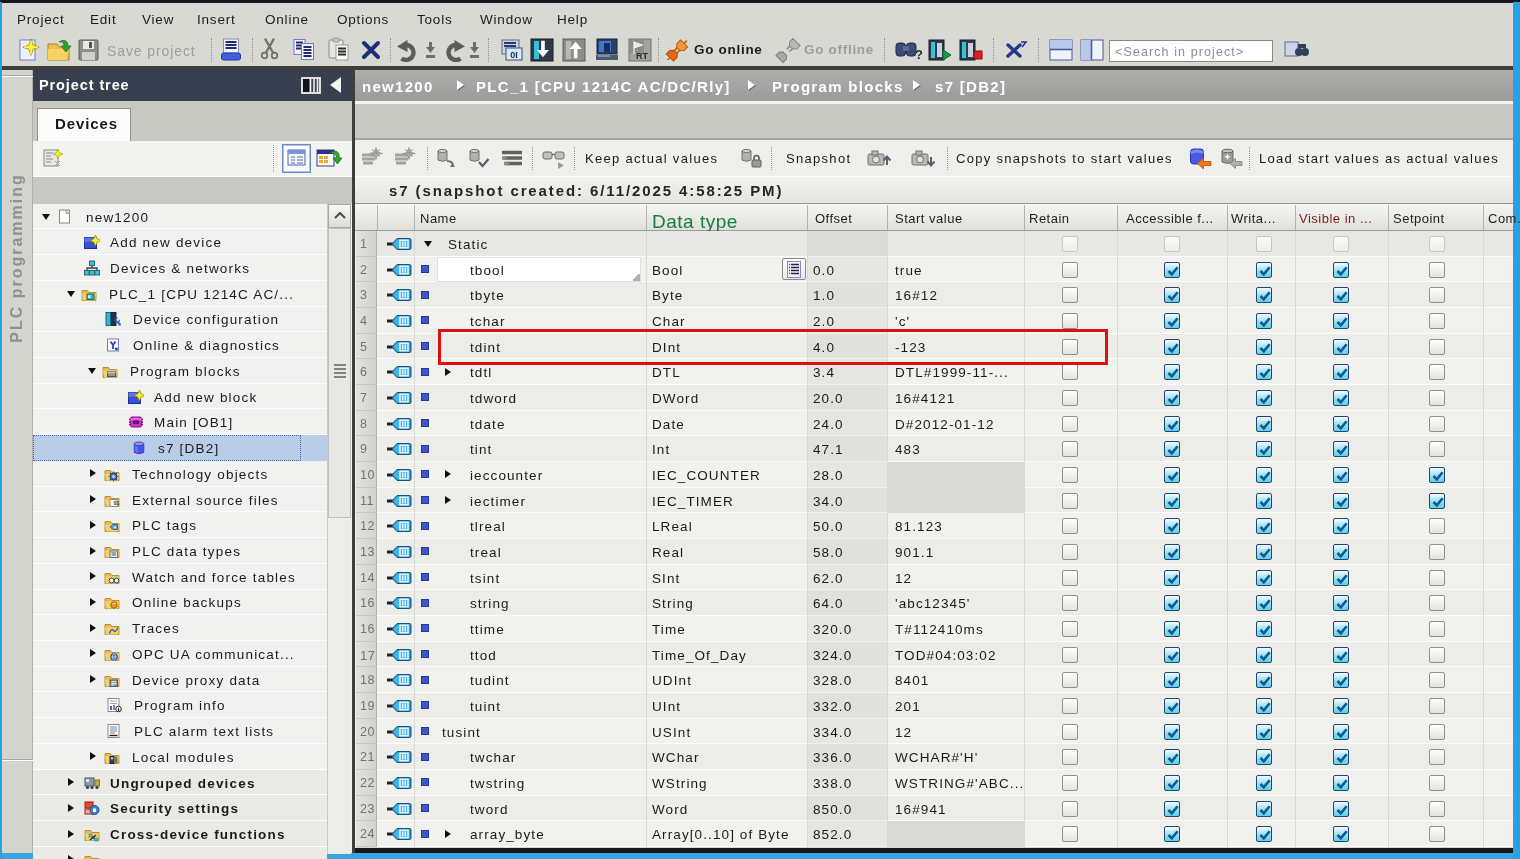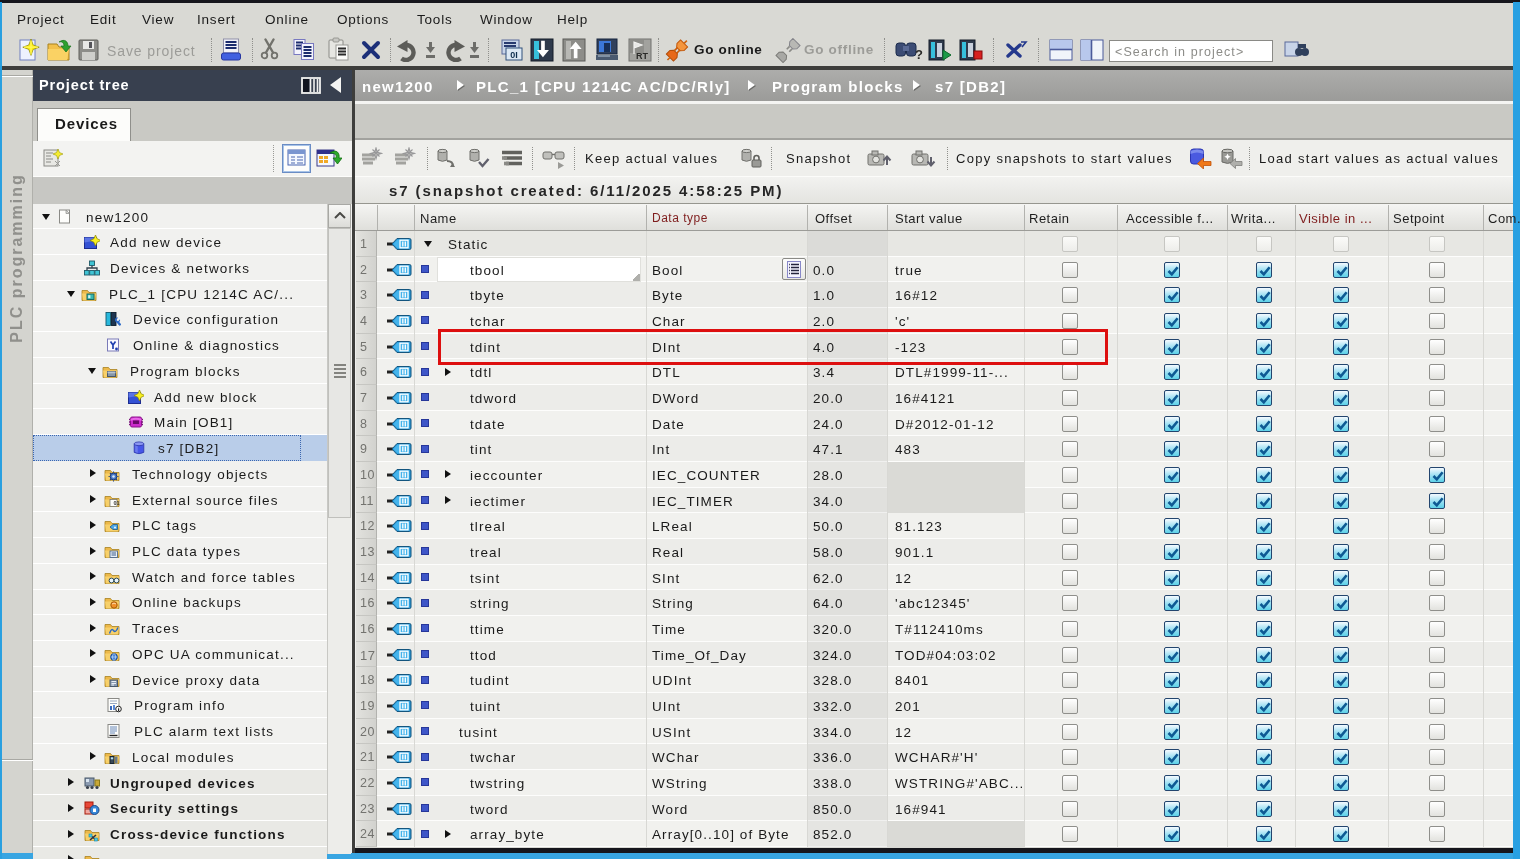--- a/index.html
+++ b/index.html
@@ -552,21 +552,21 @@
 <svg class="a" style="left:1220px;top:147px" width="24" height="22" viewBox="0 0 24 22">
     <path d="M2 4 q5.5 -2.8 11 0 v11 q-5.5 2.8 -11 0z" fill="#9a9a96" stroke="#6a6a66"></path>
     <ellipse cx="7.5" cy="4" rx="5.5" ry="1.8" fill="#c4c4c0" stroke="#6a6a66"></ellipse>
     <path d="M7.5 6.5 l1 2.2 2.2 1 -2.2 1 -1 2.2 -1 -2.2 -2.2 -1 2.2 -1z" fill="#fff"></path>
     <path d="M22 14.5 h-6.5 v-3 l-5.5 5 5.5 5 v-3 h6.5z" fill="#b0b0ac" stroke="#80807c" stroke-width="0.8"></path>
   </svg>
 <div class="sep" style="left:1249px;top:147px;height:23px"></div>
 <div class="t" style="left:1259px;top:152px;font-size:13px;letter-spacing:1.3px">Load start values as actual values</div>
 <div class="a" style="left:355px;top:204.0px;width:1158px;height:27.0px;background:linear-gradient(#f5f5f3,#dfdfdb);border-bottom:1px solid #9c9c98"></div>
 <div class="t" style="left:420px;top:212.0px;font-size:13px;letter-spacing:0.5px;color:#1e1e1e">Name</div>
-<div class="t" style="left:652px;top:212.0px;font-size:12px;letter-spacing:0.5px;color:#7f1d1d">Data type</div>
+<div class="t" style="left:652px;top:212.0px;font-size:19px;letter-spacing:0.5px;color:#15803d">Data type</div>
 <div class="t" style="left:815px;top:212.0px;font-size:13px;letter-spacing:0.5px;color:#1e1e1e">Offset</div>
 <div class="t" style="left:895px;top:212.0px;font-size:13px;letter-spacing:0.5px;color:#1e1e1e">Start value</div>
 <div class="t" style="left:1029px;top:212.0px;font-size:13px;letter-spacing:0.5px;color:#1e1e1e">Retain</div>
 <div class="t" style="left:1126px;top:212.0px;font-size:13px;letter-spacing:0.5px;color:#1e1e1e">Accessible f...</div>
 <div class="t" style="left:1231px;top:212.0px;font-size:13px;letter-spacing:0.5px;color:#1e1e1e">Writa...</div>
 <div class="t" style="left:1299px;top:212.0px;font-size:13px;letter-spacing:0.5px;color:#7f1d1d">Visible in ...</div>
 <div class="t" style="left:1393px;top:212.0px;font-size:13px;letter-spacing:0.5px;color:#1e1e1e">Setpoint</div>
 <div class="t" style="left:1488px;top:212.0px;font-size:13px;letter-spacing:0.5px;color:#1e1e1e">Com...</div>
 <div class="a" style="left:377px;top:205.0px;width:1px;height:25.0px;background:#b2b2ae"></div>
 <div class="a" style="left:414px;top:205.0px;width:1px;height:25.0px;background:#b2b2ae"></div>
@@ -1408,21 +1408,21 @@
 <div class="a" style="left:646px;top:718.7px;width:1px;height:25.67px;background:#d8d8d4"></div>
 <div class="a" style="left:807px;top:718.7px;width:1px;height:25.67px;background:#d8d8d4"></div>
 <div class="a" style="left:887px;top:718.7px;width:1px;height:25.67px;background:#d8d8d4"></div>
 <div class="a" style="left:1024px;top:718.7px;width:1px;height:25.67px;background:#d8d8d4"></div>
 <div class="a" style="left:1117px;top:718.7px;width:1px;height:25.67px;background:#d8d8d4"></div>
 <div class="a" style="left:1227px;top:718.7px;width:1px;height:25.67px;background:#d8d8d4"></div>
 <div class="a" style="left:1295px;top:718.7px;width:1px;height:25.67px;background:#d8d8d4"></div>
 <div class="a" style="left:1388px;top:718.7px;width:1px;height:25.67px;background:#d8d8d4"></div>
 <div class="a" style="left:1483px;top:718.7px;width:1px;height:25.67px;background:#d8d8d4"></div>
 <div class="flag" style="left:421px;top:727.1px"></div>
-<div class="t" style="left:459px;top:725.6px">tusint</div>
+<div class="t" style="left:442px;top:725.6px">tusint</div>
 <div class="t" style="left:652px;top:725.6px">USInt</div>
 <div class="t" style="left:813px;top:725.6px">334.0</div>
 <div class="t" style="left:895px;top:725.6px">12</div>
 <div class="cb" style="left:1062px;top:723.6px"></div>
 <div class="cb cbc" style="left:1164px;top:723.6px">
     <svg width="14" height="14" viewBox="0 0 14 14">
       <path d="M2.5 7 L5.8 10.4 L11.6 3.2" stroke="#0e5a94" stroke-width="2.6" fill="none"></path>
     </svg>
   </div>
 <div class="cb cbc" style="left:1256px;top:723.6px">

